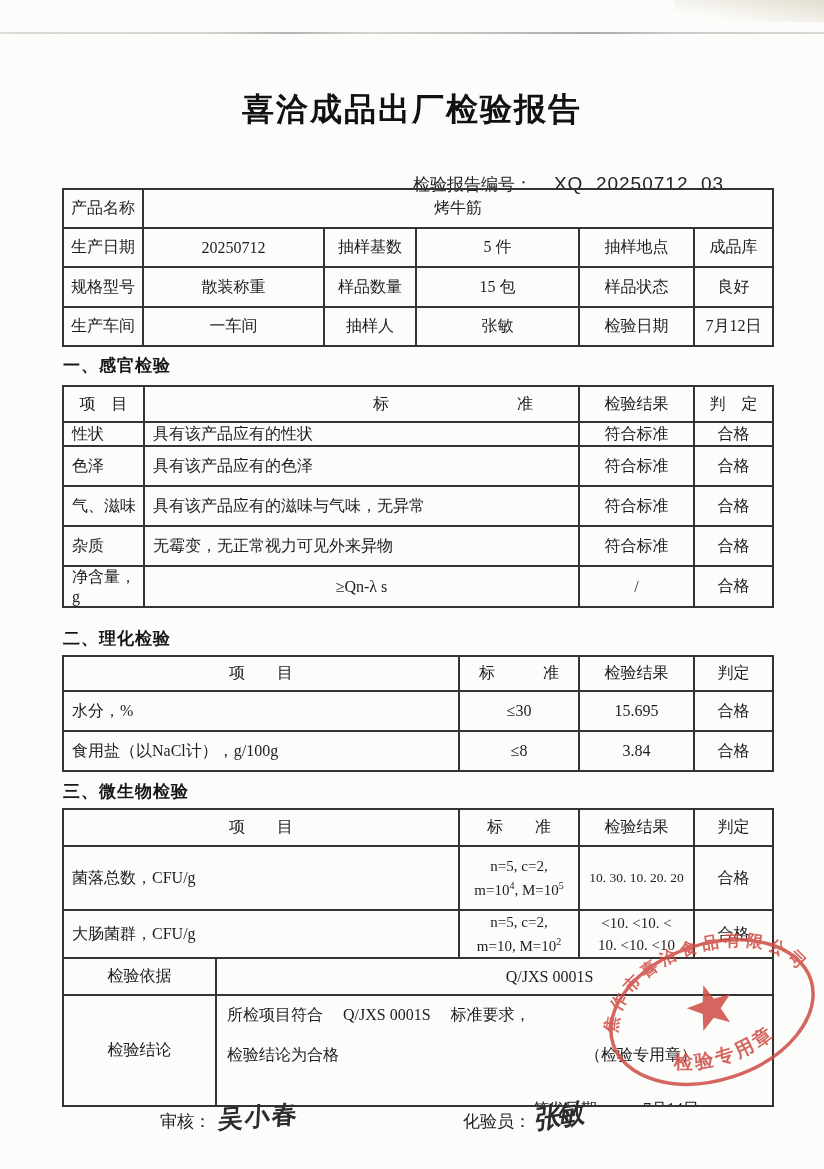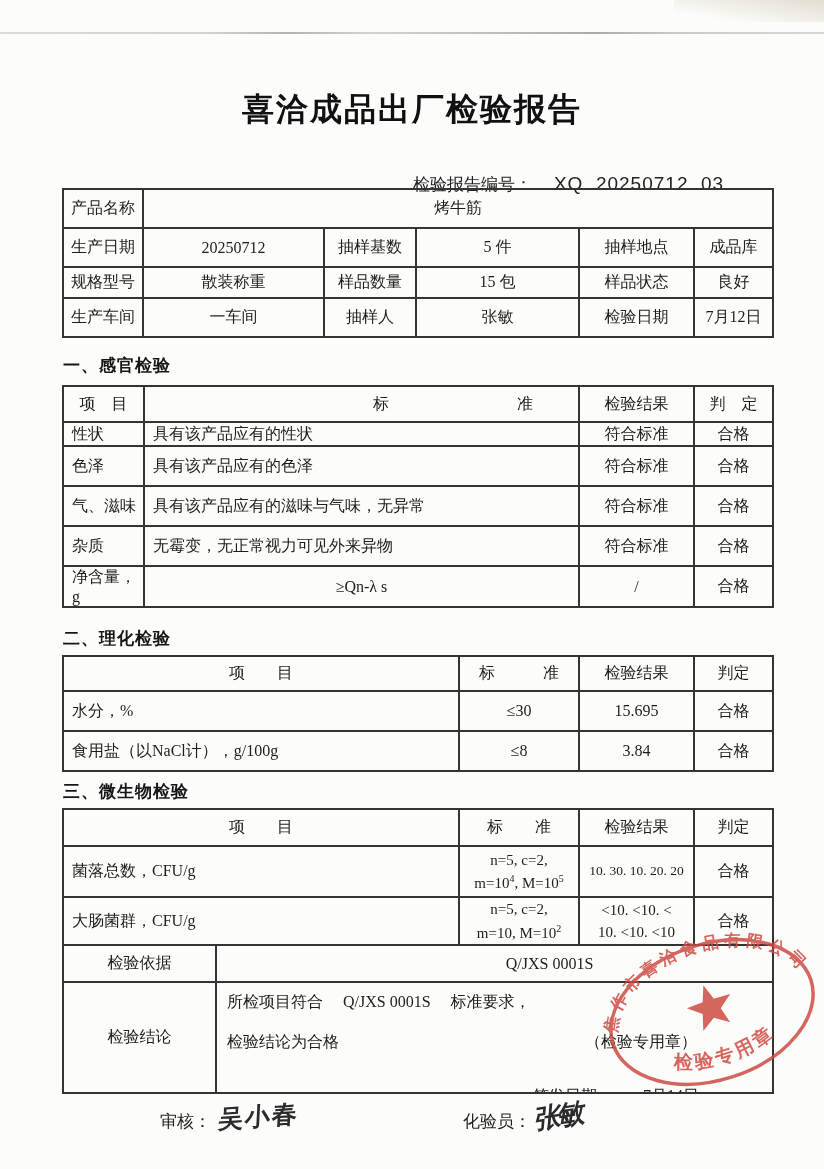--- a/index.html
+++ b/index.html
@@ -104,21 +104,21 @@
       <td class="c" colspan="5">烤牛筋</td>
     </tr>
     <tr style="height:39px;">
       <td class="lbl">生产日期</td>
       <td class="c">20250712</td>
       <td class="lbl">抽样基数</td>
       <td class="c">5 件</td>
       <td class="lbl">抽样地点</td>
       <td class="c">成品库</td>
     </tr>
-    <tr style="height:31px;">
+    <tr style="height:40px;">
       <td class="lbl">规格型号</td>
       <td class="c">散装称重</td>
       <td class="lbl">样品数量</td>
       <td class="c">15 包</td>
       <td class="lbl">样品状态</td>
       <td class="c">良好</td>
     </tr>
     <tr style="height:39px;">
       <td class="lbl">生产车间</td>
       <td class="c">一车间</td>
@@ -220,21 +220,21 @@
         <col style="width:115px">
         <col style="width:79px">
       </colgroup>
     <tbody>
         <tr style="height:37px;">
       <td class="c" colspan="2">项　　目</td>
       <td class="c">标　　准</td>
       <td class="c">检验结果</td>
       <td class="c">判定</td>
     </tr>
-    <tr style="height:51px;margin-top:24px;">
+    <tr style="height:64px;margin-top:24px;">
       <td class="l" colspan="2">菌落总数，CFU/g</td>
       <td class="c std2">
         <div class="line">n=5, c=2,</div>
         <div class="line"><span>m=10</span><sup>4</sup><span>, M=10</span><sup>5</sup></div>
       </td>
       <td class="c res-a">
         <div class="line">10. 30. 10. 20. 20</div>
 
       </td>
       <td class="c">合格</td>

